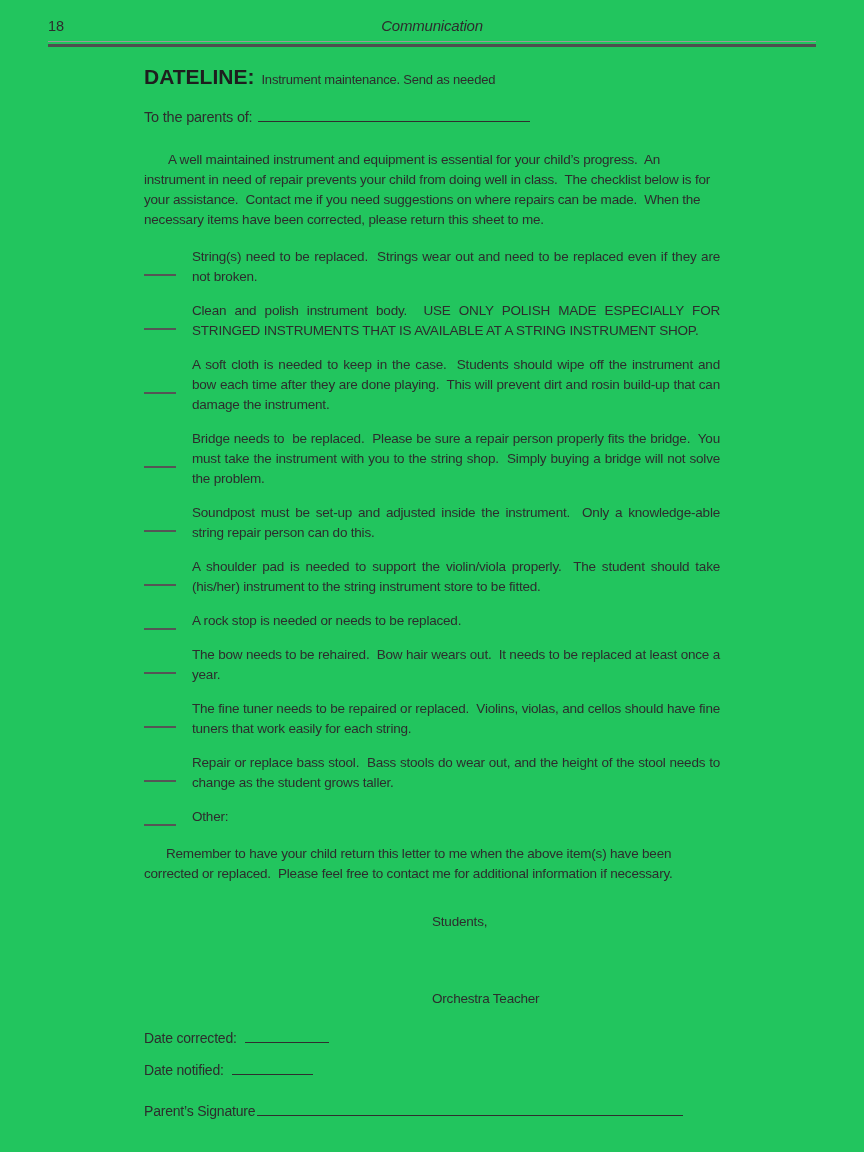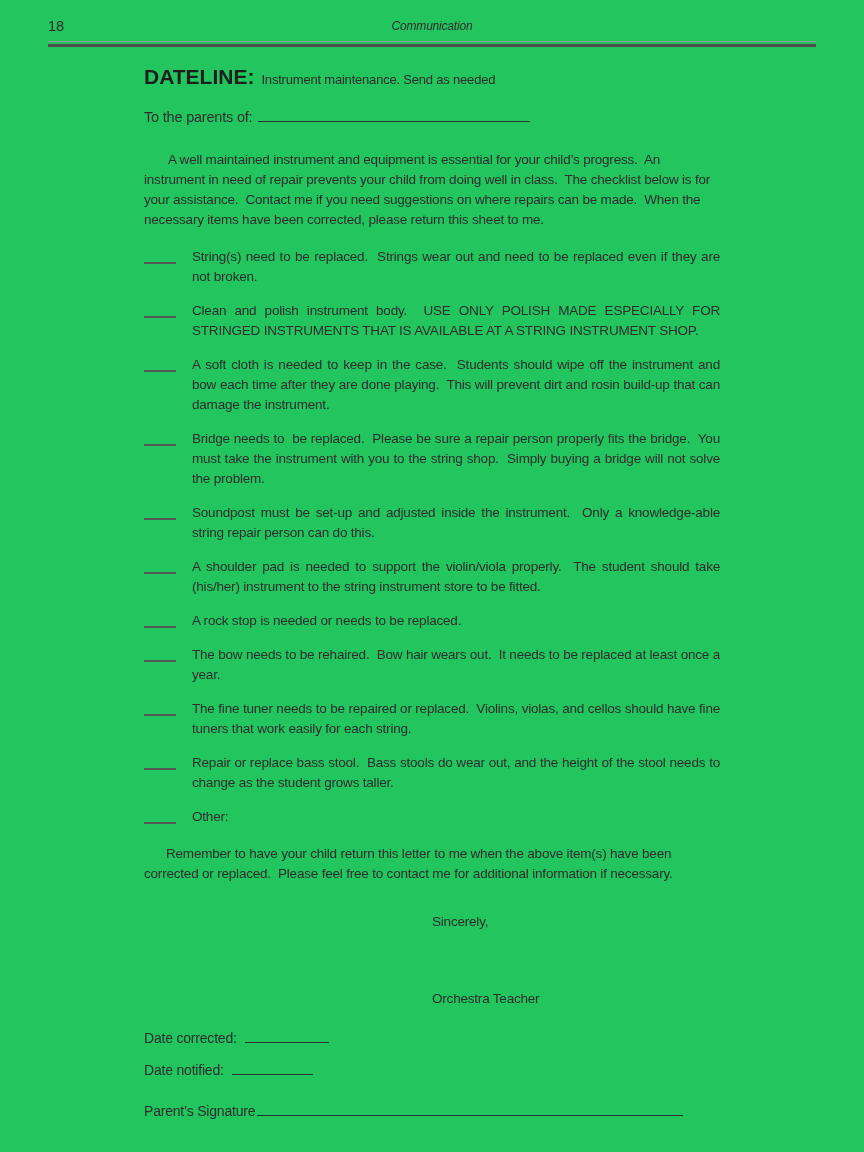--- a/index.html
+++ b/index.html
@@ -29,21 +29,21 @@
     position: absolute;
     left: 0;
     top: 16px;
     font-size: 14.5px;
     letter-spacing: 0;
   }
   .running-title {
     display: block;
     text-align: center;
     font-style: italic;
-    font-size: 12px;
+    font-size: 15px;
   }
   .rule-thin  { height: 1px; background: #9a9a9a; margin-top: 5px; }
   .rule-thick { height: 3px; background: #4f4f4f; margin-top: 2px; }
 
   
   .content { margin: 0 144px; }
 
   .dateline { margin: 20px 0 0; }
   .dateline-label {
     font-weight: bold;
@@ -64,21 +64,21 @@
   }
 
   .intro {
     margin: 23px 0 0;
     text-indent: 24px;
     text-align: left;
     white-space: pre-wrap;
   }
 
   .checklist { margin-top: 17px; }
-  .check-item { display: flex; margin: 0 0 14px; }
+  .check-item { display: flex; margin: 0 0 14px; align-items: center; }
   .check-blank {
     flex: 0 0 32px;
     width: 32px;
     height: 15px;
     border-bottom: 2px solid #555;
     margin-right: 16px;
   }
   .check-text {
     margin: 0;
     width: 528px;
@@ -188,21 +188,21 @@
 
       <div class="check-item">
         <span class="check-blank"></span>
         <p class="check-text">Other:</p>
       </div>
 
     </div>
 
     <p class="closing">Remember to have your child return this letter to me when the above item(s) have been corrected or replaced.  Please feel free to contact me for additional information if necessary.</p>
 
-    <p class="signoff">Sincerely,</p>
+    <p class="signoff">Students,</p>
 
     <p class="sig-role">Orchestra Teacher</p>
 
     <p class="field field-corrected"><span>Date corrected:</span><span class="blank-date blank-corrected"></span></p>
 
     <p class="field"><span>Date notified:</span><span class="blank-date blank-notified"></span></p>
 
     <p class="field field-signature"><span>Parent’s Signature</span><span class="blank-sig"></span></p>
 
   </div>

